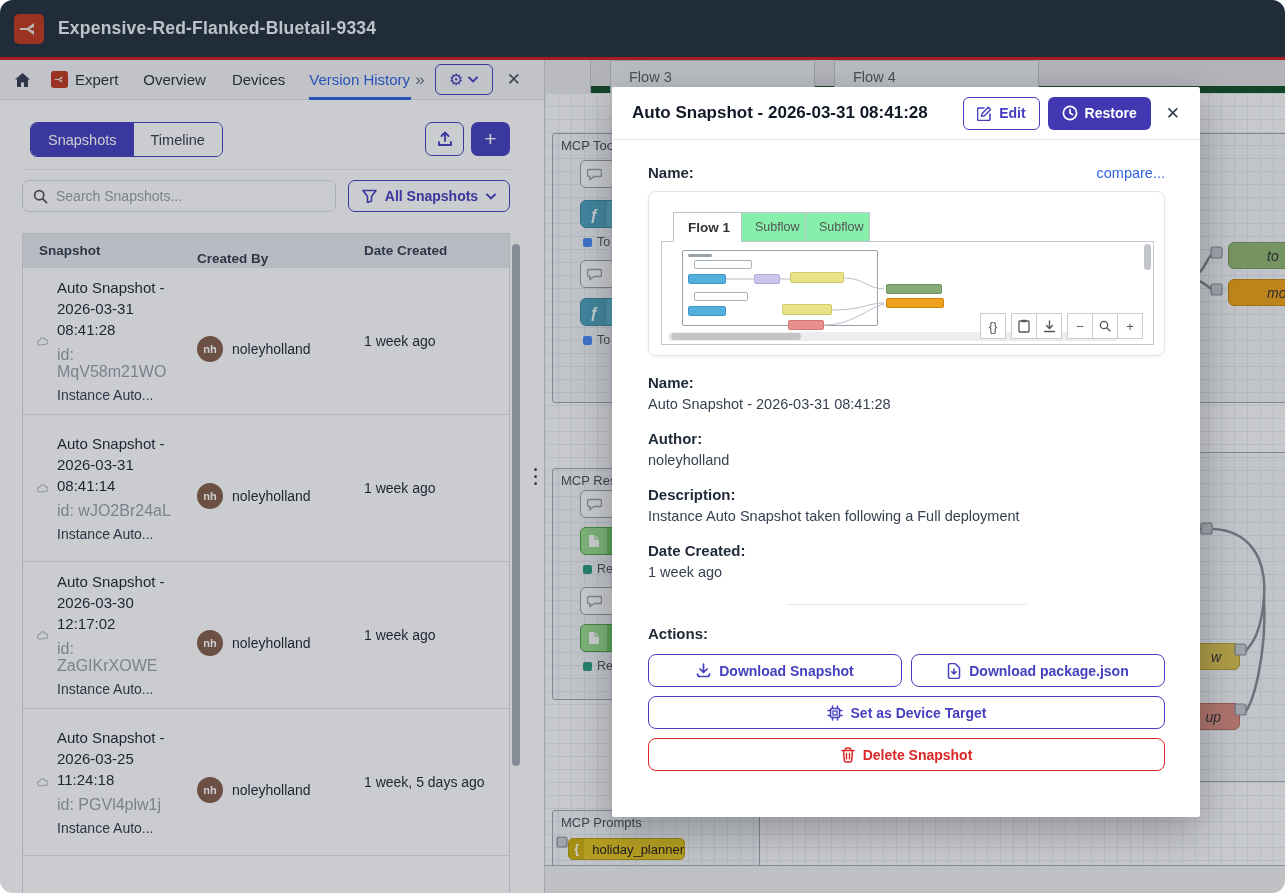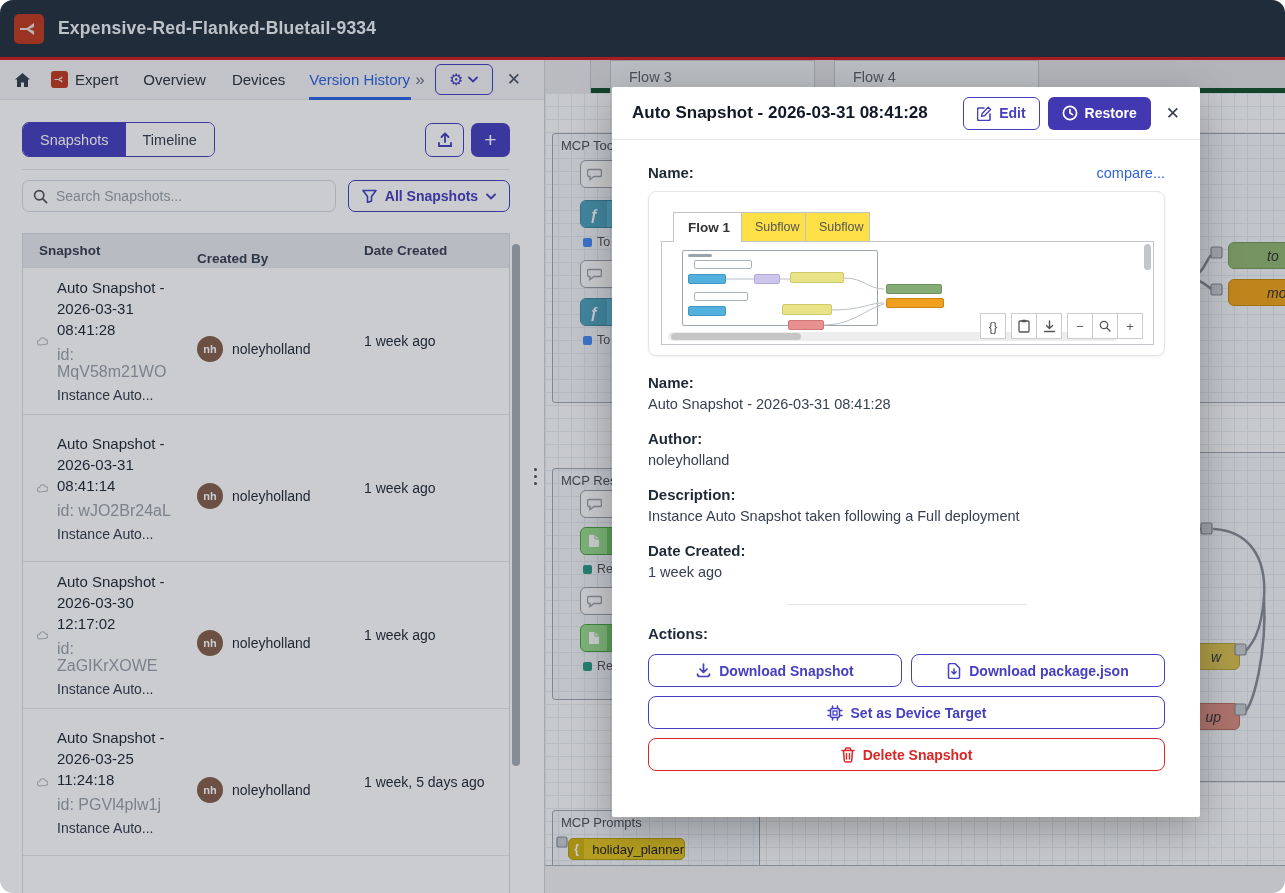--- a/index.html
+++ b/index.html
@@ -12,21 +12,21 @@
   .page{position:relative; width:1285px; height:893px; overflow:hidden; background:#fff;border-radius:13px;}
 
   
   .app-header{position:absolute; left:0; top:0; right:0; height:57px; background:#253240; display:flex; align-items:center; padding:0 14px; z-index:3;}
   .logo{width:30px; height:30px; border-radius:5px; background:#c23b22; display:flex; align-items:center; justify-content:center; flex:0 0 auto;}
   .app-title{margin-left:14px; color:#eef2f6; font-size:17.5px; font-weight:bold; letter-spacing:.2px;}
   .red-line{position:absolute; left:0; top:57px; right:0; height:3px; background:var(--red); z-index:3;}
 
   
   .editor{position:absolute; left:545px; top:60px; right:0; bottom:0; z-index:1; background:var(--canvas); overflow:hidden;}
-  .flow-tabbar{position:absolute; left:0; top:0; right:0; height:33px; background:#dfe1e4; border-bottom:5px solid #14532d; display:flex;}
+  .flow-tabbar{position:absolute; left:0; top:0; right:0; height:33px; background:#dfe1e4; border-bottom:7px solid #14532d; display:flex;}
   .flow-tab-stub{width:46px; height:33px; border-right:1px solid #c2c5c9; background:#e8eaec;}
   .flow-tab{width:205px; height:33px; margin-left:19px; background:#eaecee; border:1px solid #c2c5c9; border-bottom:none; color:#5b6066; font-size:14.5px; display:flex; align-items:center; padding-left:18px;}
   .canvas{position:absolute; left:0; top:33px; right:0; bottom:0;
     background-image:linear-gradient(to right, var(--grid) 1px, transparent 1px),linear-gradient(to bottom, var(--grid) 1px, transparent 1px);
     background-size:13px 13px; background-color:var(--canvas);}
   .nr-group{position:absolute; border:1.5px solid var(--gborder); border-radius:3px; background:rgba(150,170,205,0.07);}
   .nr-group-label{position:absolute; left:8px; top:4px; font-size:13px; color:#4c5258; white-space:nowrap;}
   .nr-node{position:absolute; width:80px; height:28px; border-radius:6px; border:1.5px solid; display:flex; overflow:hidden;}
   .nr-icon{width:26px; display:flex; align-items:center; justify-content:center; color:#fff; font-size:15px;}
   .n-comment{background:#fdfdfd; border-color:#98a1a8;}
@@ -51,21 +51,21 @@
   .panel-tabbar{position:absolute; left:0; top:0; right:0; height:40px; background:#f2f4f6; border-bottom:1px solid #e0e3e6; display:flex; align-items:center; padding:0 14px;}
   .ptab{font-size:15px; color:#2d333b; display:flex; align-items:center; height:40px; white-space:nowrap;}
   .ptab .mini-logo{width:17px; height:17px; border-radius:3px; background:#c23b22; display:flex; align-items:center; justify-content:center; margin-right:7px;}
   .tab-vh{color:var(--blue); width:102px; overflow:hidden; box-shadow:inset 0 -3px 0 var(--blue);}
   .overflow-glyph{color:#6b7280; font-size:17px; margin-left:4px;}
   .gear-btn{margin-left:10px; width:58px; height:31px; border:1.5px solid var(--indigo); border-radius:6px; display:flex; align-items:center; justify-content:center; gap:5px; color:var(--indigo); background:transparent;}
   .gear-glyph{font-size:16px; line-height:1;}
   .panel-close{margin-left:14px; font-size:17px; color:#4b5563;}
 
   .panel-body{position:absolute; left:0; top:40px; right:0; bottom:0; padding:22px 34px 0 22px;}
-  .toggle-row{display:flex; align-items:flex-end;}
+  .toggle-row{display:flex; align-items:flex-start;margin-left:8px;}
   .seg{display:flex; border:1.5px solid var(--indigo); border-radius:7px; overflow:hidden; height:35px;}
   .seg-btn{padding:0 17px; display:flex; align-items:center; font-size:14.5px;}
   .seg-on{background:var(--indigo); color:#fff;}
   .seg-off{background:#fff; color:#374151;}
   .icon-btn{width:39px; height:34px; border-radius:7px; display:flex; align-items:center; justify-content:center;}
   .btn-upload{margin-left:auto; border:1.5px solid var(--indigo); color:var(--indigo); background:#fff;}
   .btn-plus{margin-left:7px; background:var(--indigo); color:#fff; font-size:21px; border:none;}
   .panel-hr{border:none; border-top:1px solid #e4e7ea; margin:12px 0 10px 0;}
   .search-row{display:flex; gap:12px; height:32px;}
   .search-box{flex:1; border:1.5px solid #d3d9e1; border-radius:7px; display:flex; align-items:center; padding:0 10px; gap:8px; color:#6b7280;}
@@ -103,21 +103,21 @@
   .btn-edit{height:33px; padding:0 13px; border:1.5px solid var(--indigo); border-radius:6px; background:#fff; color:var(--indigo); font-weight:bold; font-size:14px; display:flex; align-items:center; gap:7px;}
   .btn-restore{height:33px; padding:0 14px; margin-left:8px; border:none; border-radius:6px; background:var(--indigo-deep); color:#fff; font-weight:bold; font-size:14px; display:flex; align-items:center; gap:7px;}
   .m-close{margin-left:15px; font-size:17px; color:#374151;}
   .m-body{padding:24px 35px 0 36px;}
   .flows-row{display:flex; align-items:baseline;}
   .f-label{font-size:15px; font-weight:bold; color:var(--ink);}
   .compare-link{margin-left:auto; font-size:14.5px; color:var(--blue);}
 
   .preview-card{margin-top:10px; height:165px; border:1px solid #e3e5e9; border-radius:8px; position:relative; box-shadow:0 1px 3px rgba(0,0,0,0.06); background:#fff;}
   .pv-tabs{position:absolute; left:12px; top:20px; display:flex; z-index:2;}
-  .pv-tab{height:30px; display:flex; align-items:center; font-size:12.5px; color:#555; background:#fde047; border:1px solid #bfc3c7; padding:0 8px; gap:5px; width:65px; overflow:hidden; white-space:nowrap; margin-left:-1px;}
+  .pv-tab{height:30px; display:flex; align-items:center; font-size:12.5px; color:#555; background:#86efac; border:1px solid #bfc3c7; padding:0 8px; gap:5px; width:65px; overflow:hidden; white-space:nowrap; margin-left:-1px;}
   .pv-tab.on{background:#fff; border-bottom:1px solid #fff; font-size:13.5px; font-weight:bold; color:#333; width:69px; padding:0 14px; margin-left:12px;}
   .pv-box{position:absolute; left:12px; right:10px; top:49px; bottom:10px; border:1px solid #c3c6ca; background:#fff; overflow:hidden;}
   .mf-group{position:absolute; left:20px; top:8px; width:196px; height:76px; border:1px solid #9aa3ad; border-radius:2px;}
   .mf{position:absolute; border-radius:2px;}
   .mf-lbl{background:#99a3ac; height:3px;}
   .mf-c{background:#fff; border:1px solid #aab2ba; height:9px;}
   .mf-b{background:#53b1dd; border:1px solid #3f98c4; height:10px;}
   .mf-lav{background:#cdc5ec; border:1px solid #b3a9dd; height:10px;}
   .mf-y{background:#e9e388; border:1px solid #cfc96a; height:11px;}
   .mf-r{background:#e89090; border:1px solid #d07676; height:10px;}

